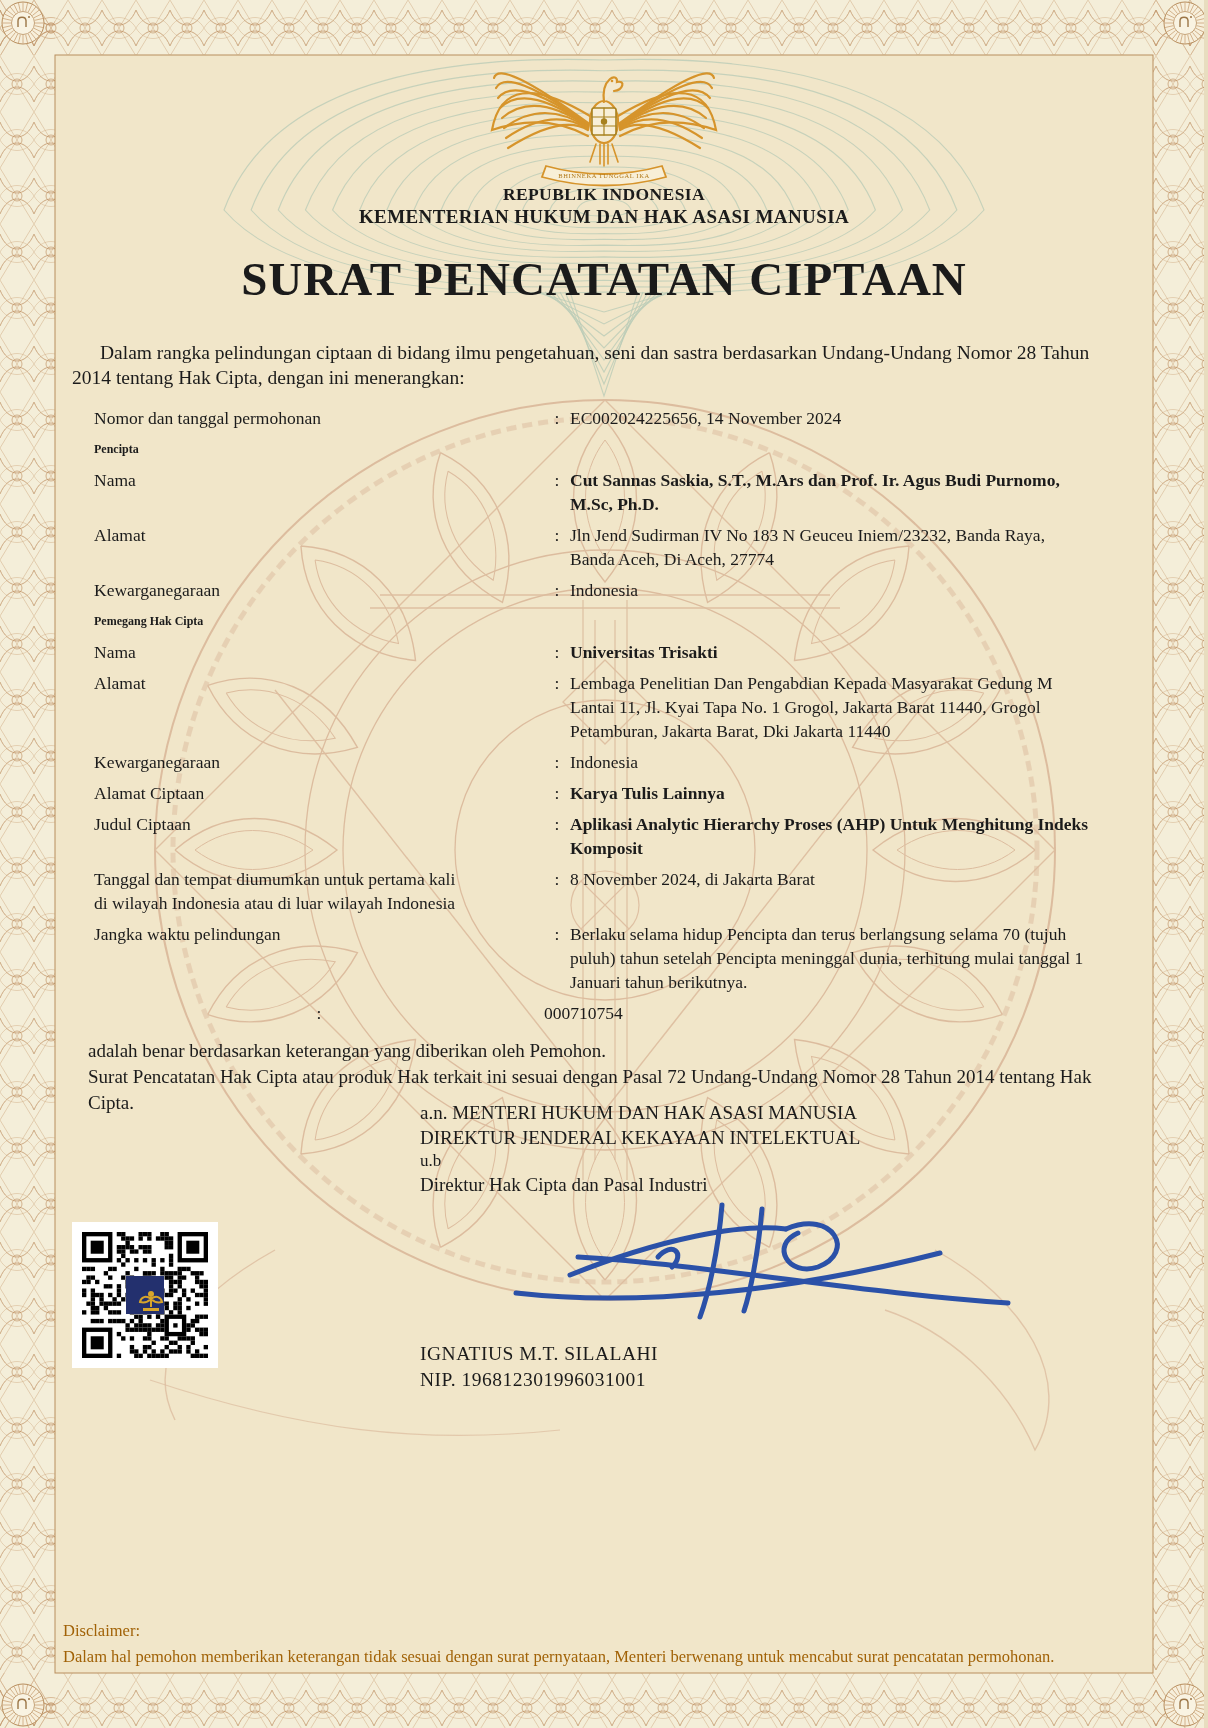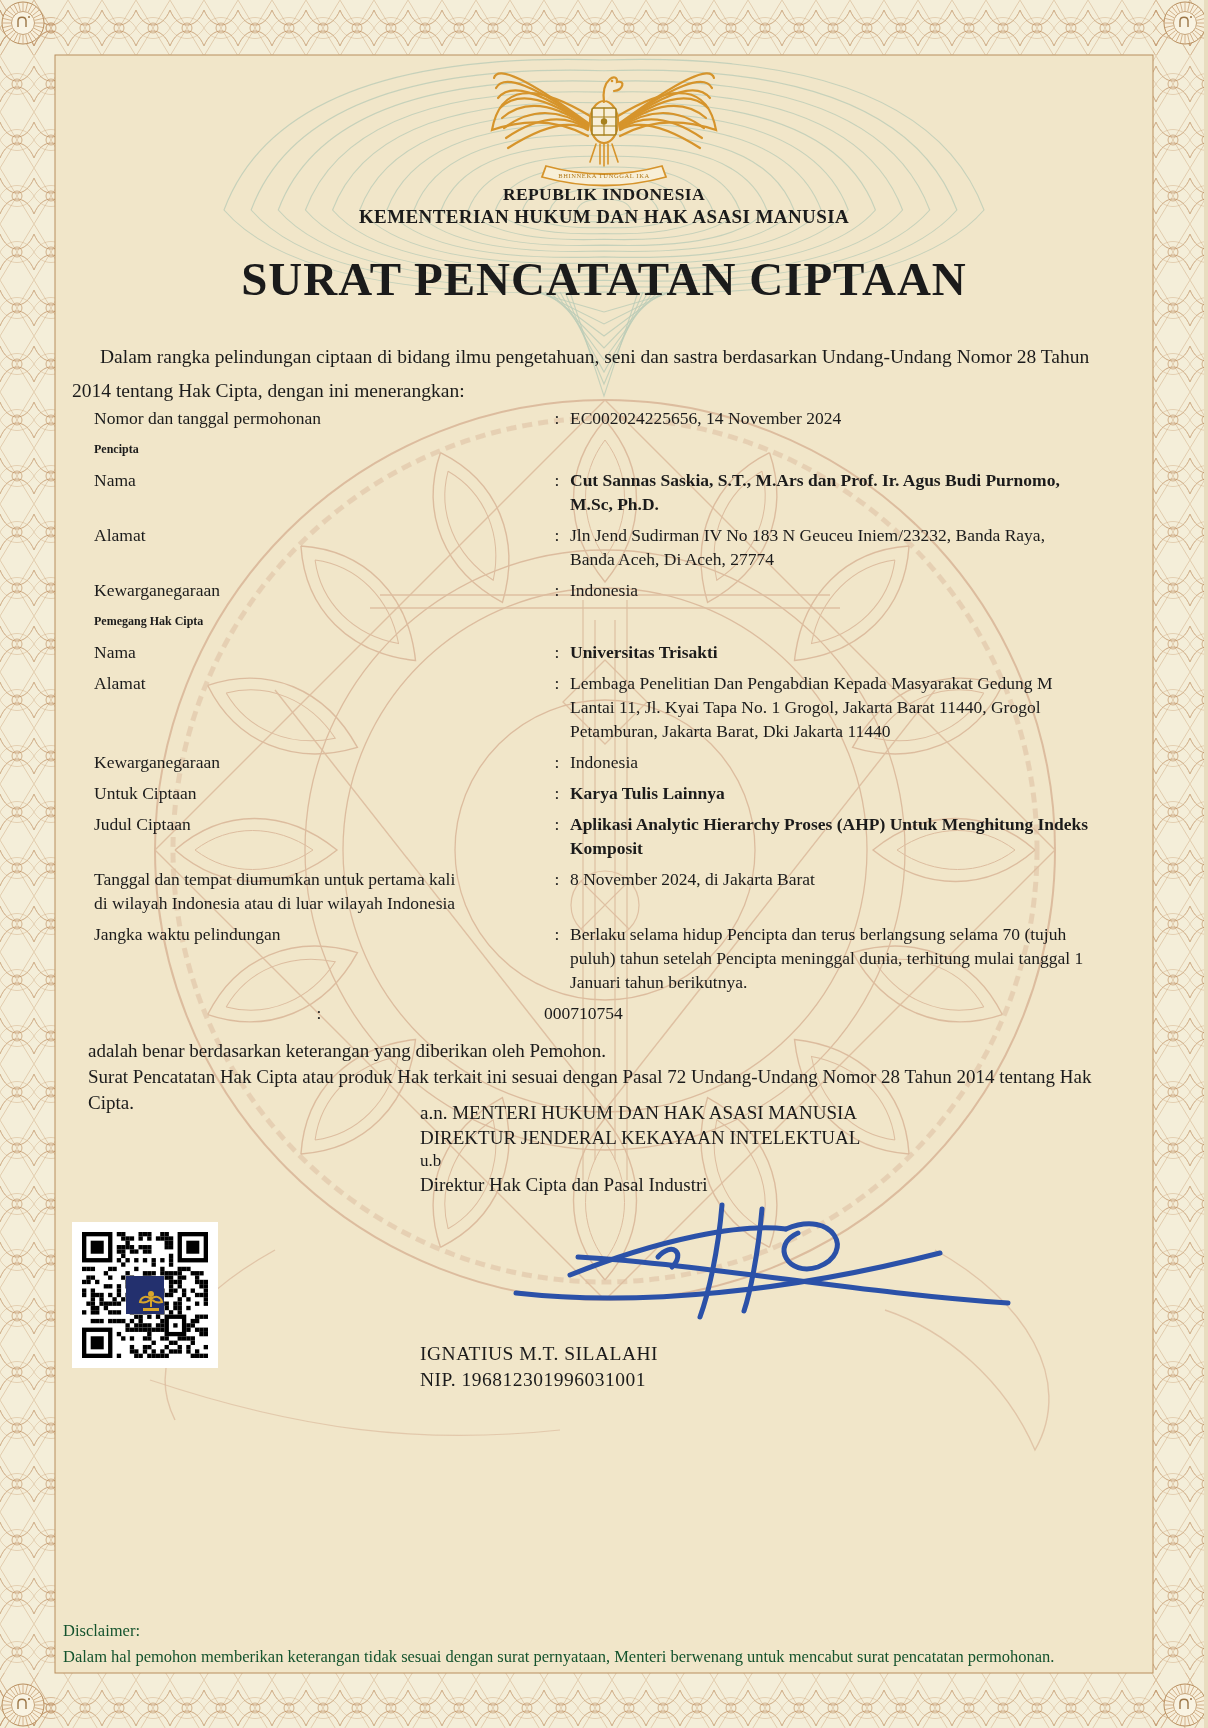--- a/index.html
+++ b/index.html
@@ -4,21 +4,21 @@
 <style>
   html,body{margin:0;padding:0;background:#e8ddbf;}
   .page{position:relative;width:1204px;height:1728px;background:#f1e6c9;overflow:hidden;
         font-family:"Liberation Serif","DejaVu Serif",serif;color:#1b1b1b;}
   #deco{position:absolute;left:0;top:0;width:1208px;height:1728px;}
   .abs{position:absolute;}
   .ctr{left:0;width:1208px;text-align:center;}
   .hdr1{top:184px;font-size:17.5px;font-weight:bold;letter-spacing:.4px;}
   .hdr2{top:206px;font-size:19px;font-weight:bold;letter-spacing:.4px;}
   .title{top:252px;font-size:47px;font-weight:bold;letter-spacing:1px;}
-  .intro{top:340px;left:72px;width:1080px;font-size:19.5px;line-height:34px;
+  .intro{top:340px;left:72px;width:1080px;font-size:19.5px;line-height:25px;
          text-indent:28px;white-space:pre-line;}
   .fieldwrap{top:406px;left:0;width:1208px;padding-left:16px;}
   .frow{display:grid;grid-template-columns:450px 26px 524px;padding-left:78px;
         font-size:17.5px;line-height:24px;margin-bottom:7px;}
   .frow .lbl{white-space:pre-line;}
   .frow .colon{text-align:center;}
   .frow .colon::before{content:":";}
   .frow .val{white-space:pre-line;}
   .vb{font-weight:bold;}
   .sechead{padding-left:78px;font-size:12px;line-height:24px;font-weight:bold;
@@ -29,21 +29,21 @@
   .qr svg{position:absolute;left:10px;top:10px;}
   .qrlogo{position:absolute;left:54px;top:54px;width:38px;height:38px;background:#23306e;
           display:flex;align-items:center;justify-content:center;}
   .sigblock{top:1100px;left:420px;width:624px;text-align:left;}
   .sb1{font-size:19px;line-height:25px;}
   .sb2{font-size:19px;line-height:25px;}
   .sbu{font-size:17px;line-height:22px;}
   .sb3{font-size:19px;line-height:25px;}
   .signame{font-size:19.5px;line-height:26px;letter-spacing:.5px;margin-top:4px;}
   .signip{font-size:19.5px;line-height:26px;letter-spacing:.5px;}
-  .disc{top:1618px;left:63px;width:1090px;font-size:16.5px;line-height:26px;color:#14532d;}
+  .disc{top:1618px;left:63px;width:1090px;font-size:16.5px;line-height:26px;color:#a16207;}
 </style>
 </head>
 <body>
 
 <div class="page">
 
   <svg id="deco" viewBox="0 0 1208 1728" xmlns="http://www.w3.org/2000/svg">
     <defs>
       <pattern id="bp" width="34" height="56" patternUnits="userSpaceOnUse">
         <path d="M0,10 C8,30 26,30 34,10" fill="none" stroke="#c2966a" stroke-width="1" opacity="0.8"></path>
@@ -391,21 +391,21 @@
         <span class="val">Lembaga Penelitian Dan Pengabdian Kepada Masyarakat Gedung M
 Lantai 11, Jl. Kyai Tapa No. 1 Grogol, Jakarta Barat 11440, Grogol
 Petamburan, Jakarta Barat, Dki Jakarta 11440</span>
     </div>
     <div class="frow">
       <span class="lbl">Kewarganegaraan</span>
         <span class="colon"></span>
         <span class="val">Indonesia</span>
     </div>
     <div class="frow">
-      <span class="lbl">Untuk Ciptaan</span>
+      <span class="lbl">Alamat Ciptaan</span>
         <span class="colon"></span>
         <span class="val vb">Karya Tulis Lainnya</span>
     </div>
     <div class="frow">
       <span class="lbl">Judul Ciptaan</span>
         <span class="colon"></span>
         <span class="val vb">Aplikasi Analytic Hierarchy Proses (AHP) Untuk Menghitung Indeks
 Komposit</span>
     </div>
     <div class="frow">

